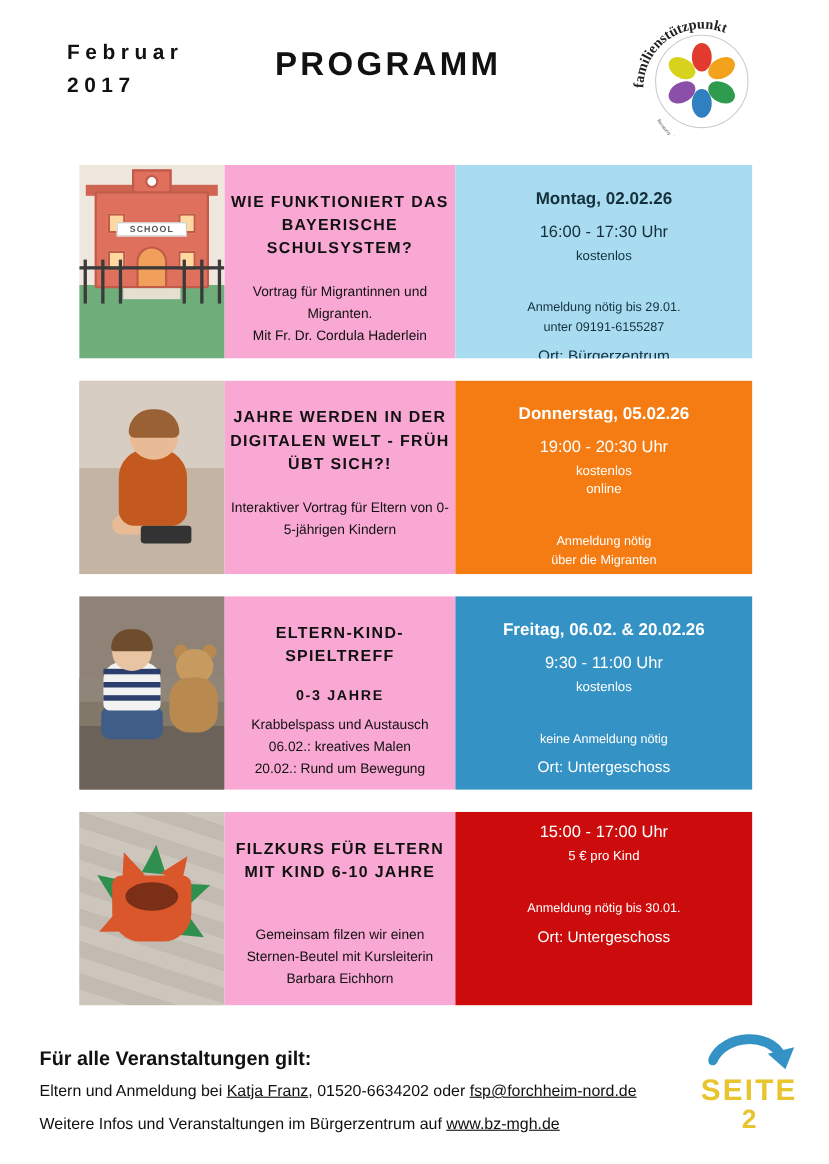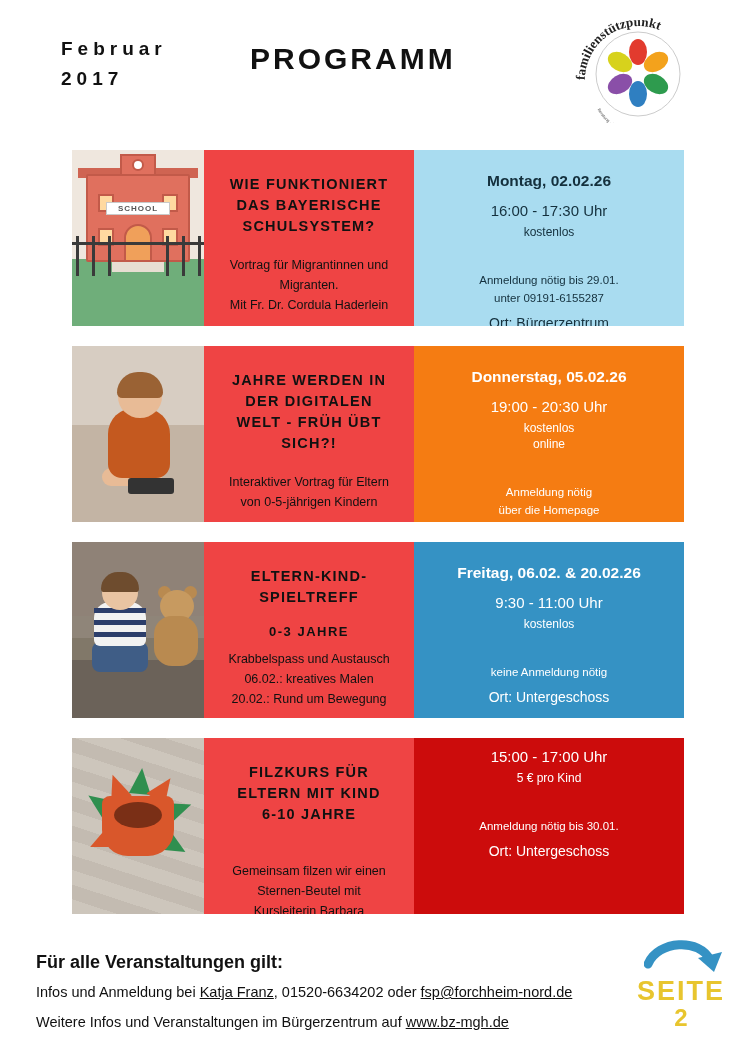--- a/index.html
+++ b/index.html
@@ -53,23 +53,23 @@
   }
   .row .photo{
     width:132px;
     flex:0 0 132px;
     position:relative;
     overflow:hidden;
   }
   .row .mid{
     flex:0 0 210px;
     width:210px;
-    background:#ef4444;
+    background:#f9a8d4;
     text-align:center;
-    padding:0 24px;
+    padding:0 4px;
     box-sizing:border-box;
     display:flex;
     flex-direction:column;
     justify-content:flex-start;
   }
   .row .mid .head{
     font-weight:bold;
     font-size:14.5px;
     letter-spacing:1.2px;
     line-height:21px;
@@ -294,21 +294,21 @@
     <div class="mid">
       <div class="head">JAHRE WERDEN IN DER DIGITALEN WELT - FRÜH ÜBT SICH?!</div>
       <div class="desc" style="white-space:pre-line">Interaktiver Vortrag für Eltern von 0-5-jährigen Kindern</div>
     </div>
     <div class="right c-orange">
       <div class="date">Donnerstag, 05.02.26</div>
       <div class="time">19:00 - 20:30 Uhr</div>
       <div class="cost">kostenlos</div>
       <div class="extra">online</div>
       <div class="note" style="white-space:pre-line">Anmeldung nötig
-über die Homepage</div>
+über die Migranten</div>
     </div>
   </div>
 
   <div class="row">
     <div class="photo ph-kid2">
       <div class="k2-step" style="top:118px;height:58px;background:#6b6259"></div>
       <div class="k2-step" style="top:96px;height:22px;background:#817869"></div>
       <div class="k2-step" style="top:74px;height:22px;background:#8f8579"></div>
       <div class="bear-e" style="left:86px"></div>
       <div class="bear-e" style="left:112px"></div>
@@ -361,21 +361,21 @@
       <div class="note" style="white-space:pre-line">Anmeldung nötig bis 30.01.</div>
       <div class="place">Ort: Untergeschoss</div>
     </div>
   </div>
 
 </div>
 
 <div class="footer">
   <h2>Für alle Veranstaltungen gilt:</h2>
   <p>
-    <span>Infos und Anmeldung bei </span><u>Katja Franz</u><span>, 01520-6634202 oder </span><u>fsp@forchheim-nord.de</u>
+    <span>Eltern und Anmeldung bei </span><u>Katja Franz</u><span>, 01520-6634202 oder </span><u>fsp@forchheim-nord.de</u>
   </p>
   <p>
     <span>Weitere Infos und Veranstaltungen im Bürgerzentrum auf </span><u>www.bz-mgh.de</u>
   </p>
 </div>
 
 <div class="seite">
   <svg class="arrow" width="82" height="46" viewBox="0 0 82 46">
     <path d="M4 26 C14 2, 56 0, 66 22" stroke="#3592c4" stroke-width="9" fill="none" stroke-linecap="round"></path>
     <path d="M54 20 L70 34 L78 14 Z" fill="#3592c4"></path>

